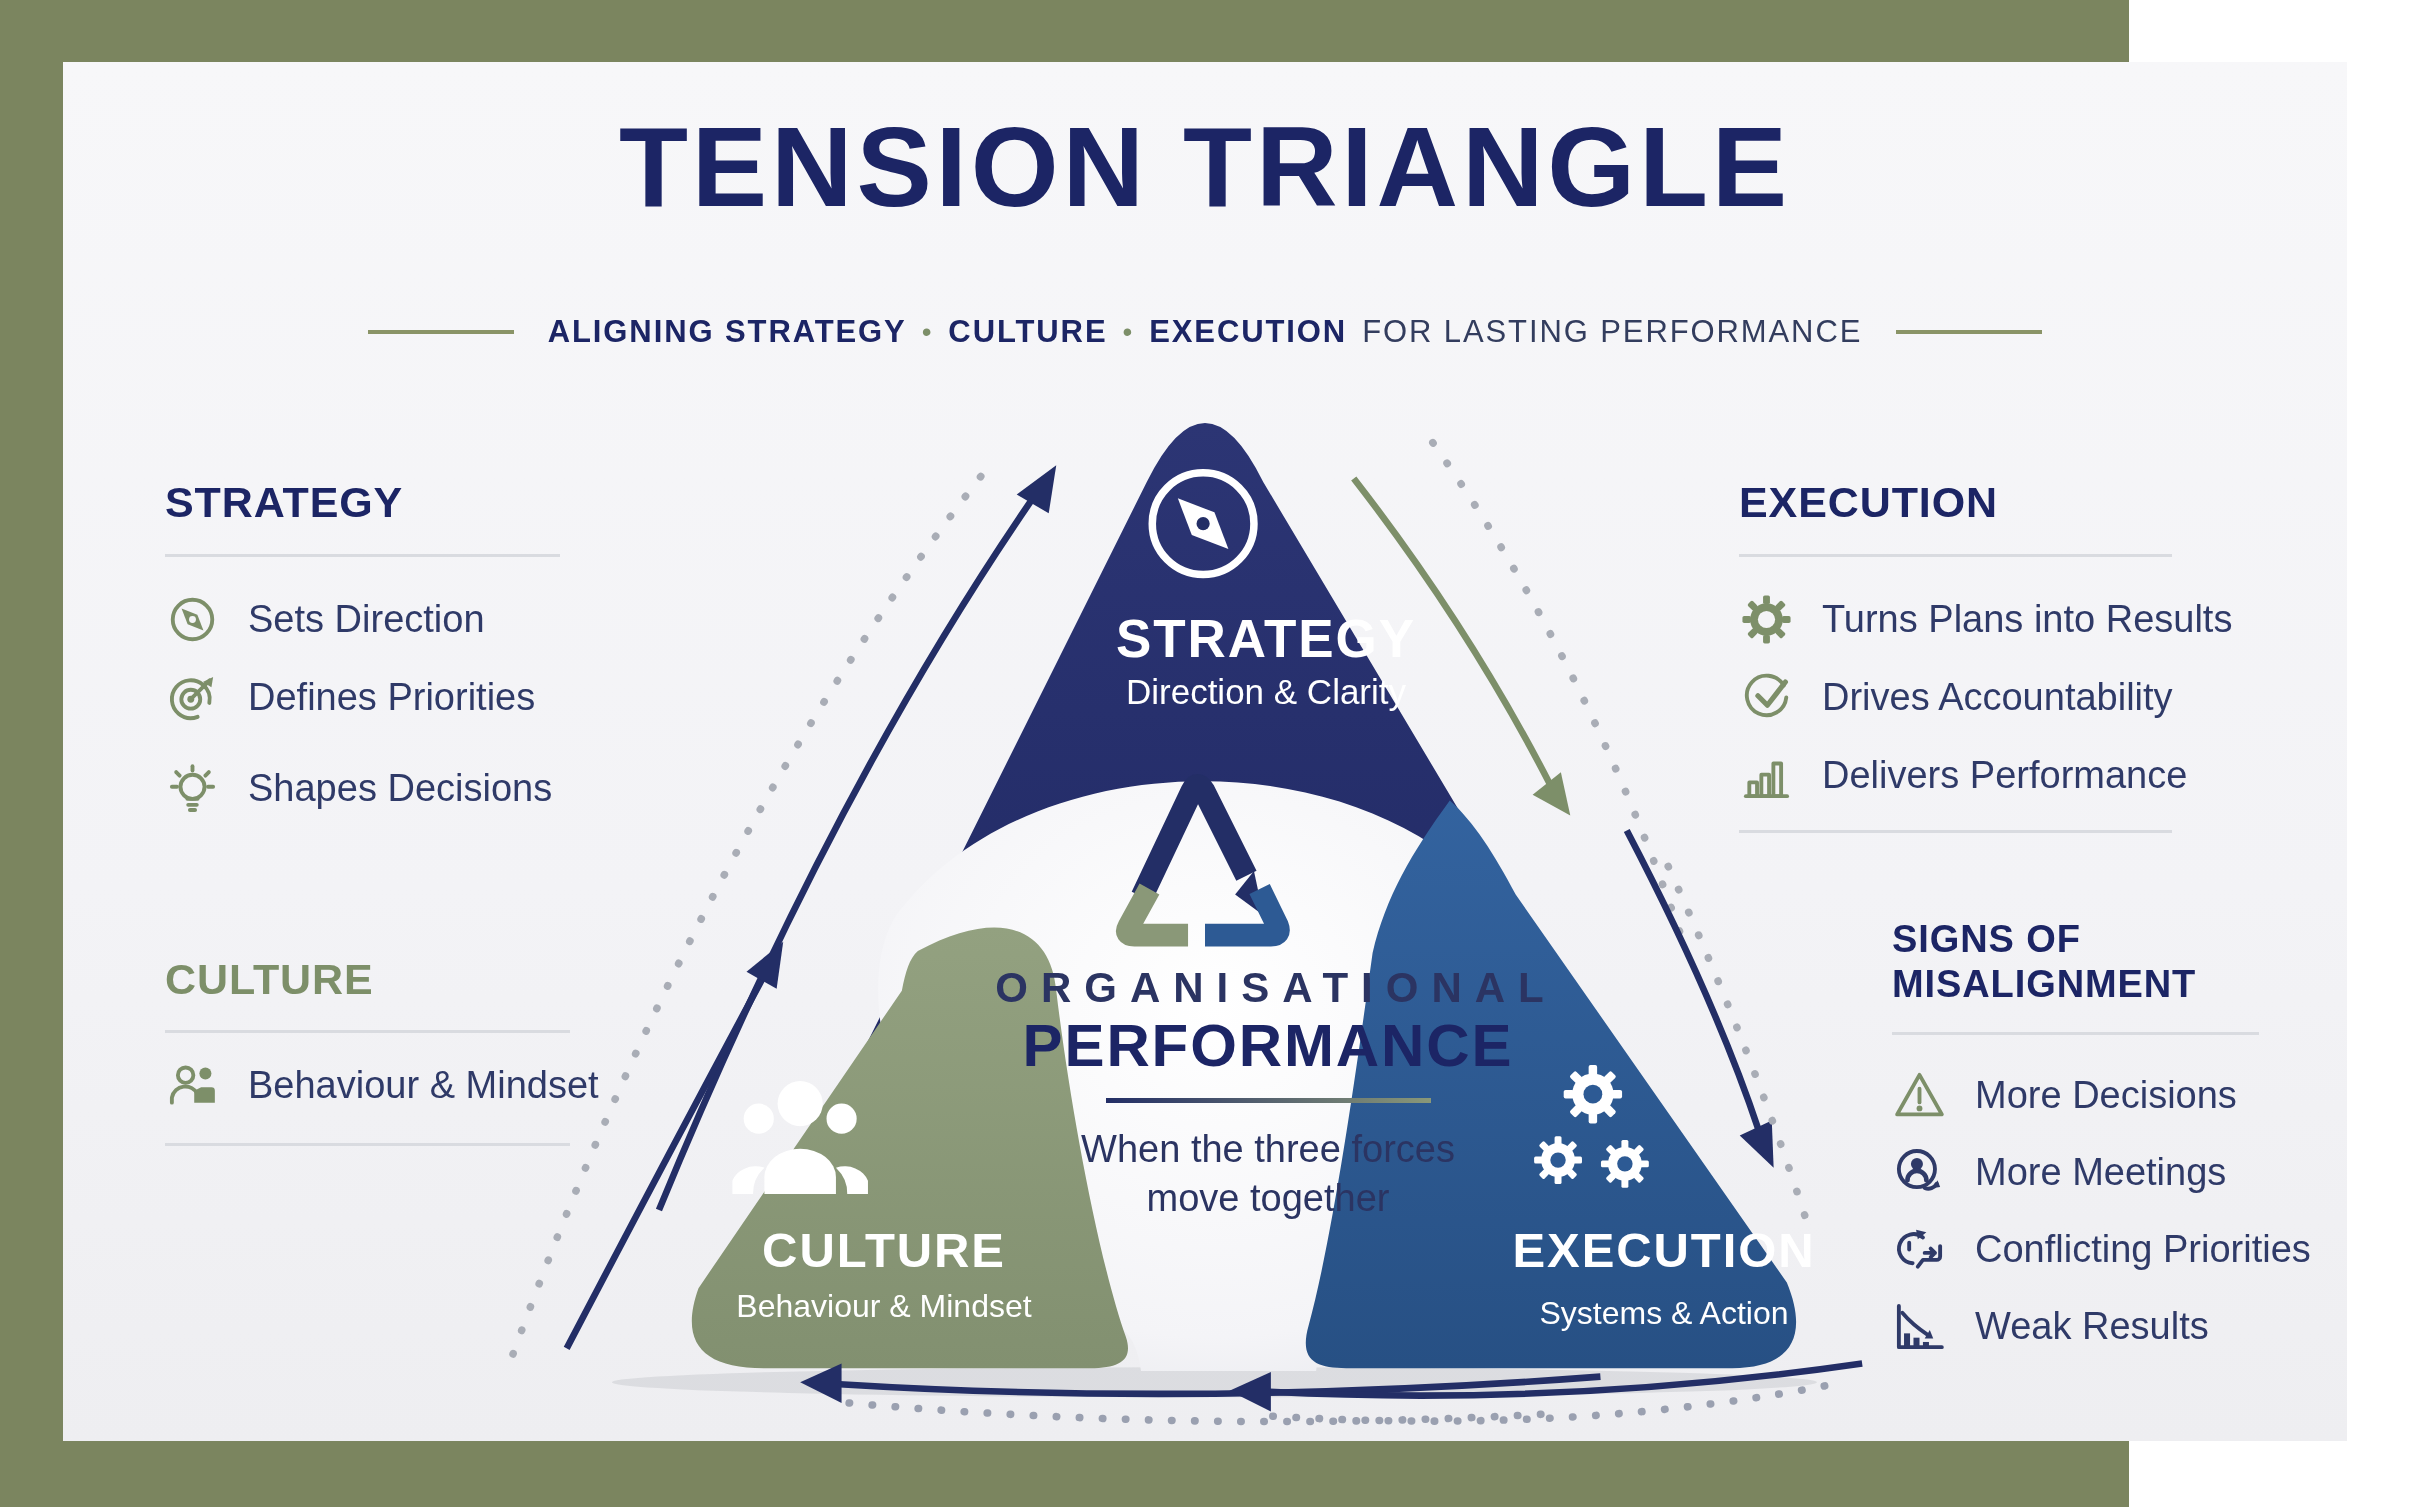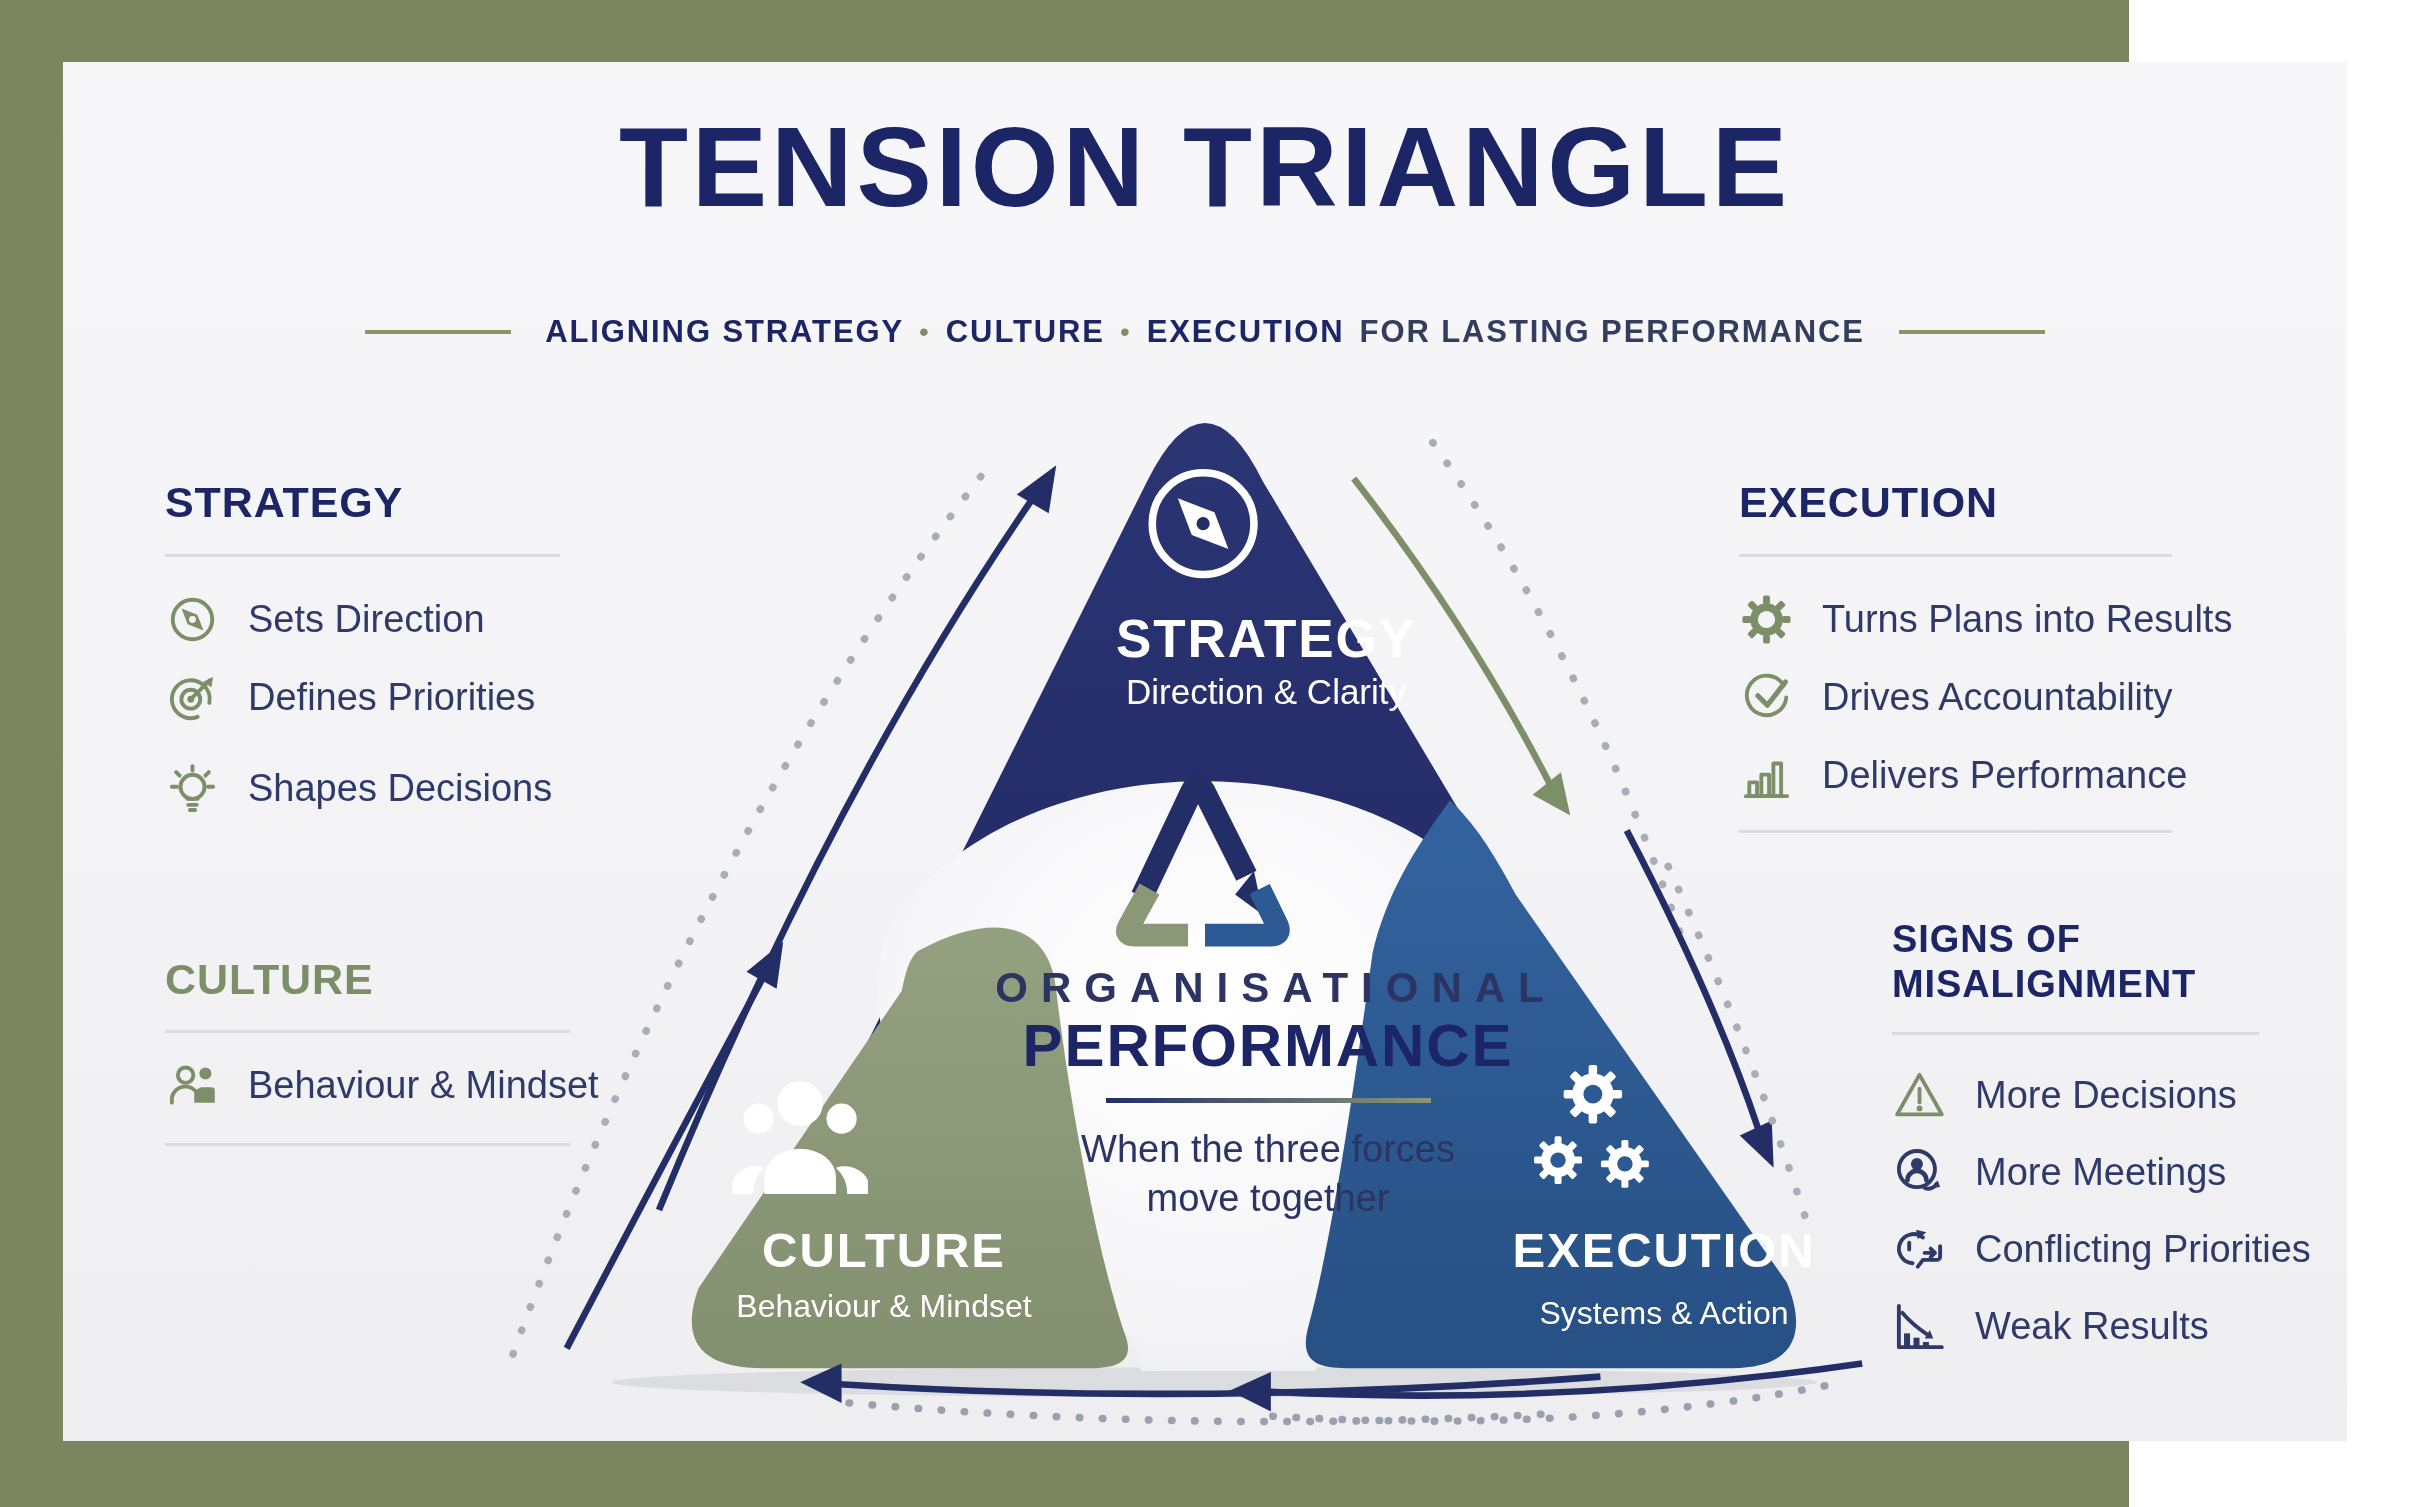--- a/index.html
+++ b/index.html
@@ -9,21 +9,21 @@
     background:linear-gradient(180deg,#f7f7f9 0%,#f3f3f6 60%,#eeeef1 100%);}
   
   .title{position:absolute;left:50%;top:40px;transform:translateX(-50%);
     font-size:113px;font-weight:800;letter-spacing:3.8px;color:#1c2565;white-space:nowrap;}
   .subtitle-row{position:absolute;left:0;top:252px;width:100%;display:flex;
     align-items:center;justify-content:center;gap:34px;}
   .sub-line{width:146px;height:3.8px;background:#8a9467;}
   .subtitle{font-size:31px;color:#2c3560;letter-spacing:1.9px;white-space:nowrap;display:flex;gap:15px;align-items:center;}
   .subtitle .b{font-weight:800;color:#1c2565;}
   .subtitle .dot{color:#7d8f69;font-size:28px;}
-  .subtitle .rest{font-weight:700;color:#333d5e;}
+  .subtitle .rest{font-weight:400;color:#333d5e;}
   
   .sec-head{position:absolute;font-size:43px;font-weight:800;color:#1c2565;letter-spacing:0.9px;}
   .sec-head.green{color:#7d8f69;}
   .divider{position:absolute;height:2.8px;background:#d9dbe0;}
   .p-item{position:absolute;display:flex;align-items:center;gap:28px;}
   .p-item .p-icon{width:55px;height:55px;flex:0 0 55px;}
   .p-item .p-label{font-size:38px;font-weight:500;color:#2f3a68;white-space:nowrap;}
   .icon-green{stroke:#7d8f69;fill:none;stroke-width:4.5;stroke-linecap:round;stroke-linejoin:round;}
   .fill-green{fill:#7d8f69;stroke:none;}
   .icon-navy{stroke:#2f3a68;fill:none;stroke-width:4.5;stroke-linecap:round;stroke-linejoin:round;}

